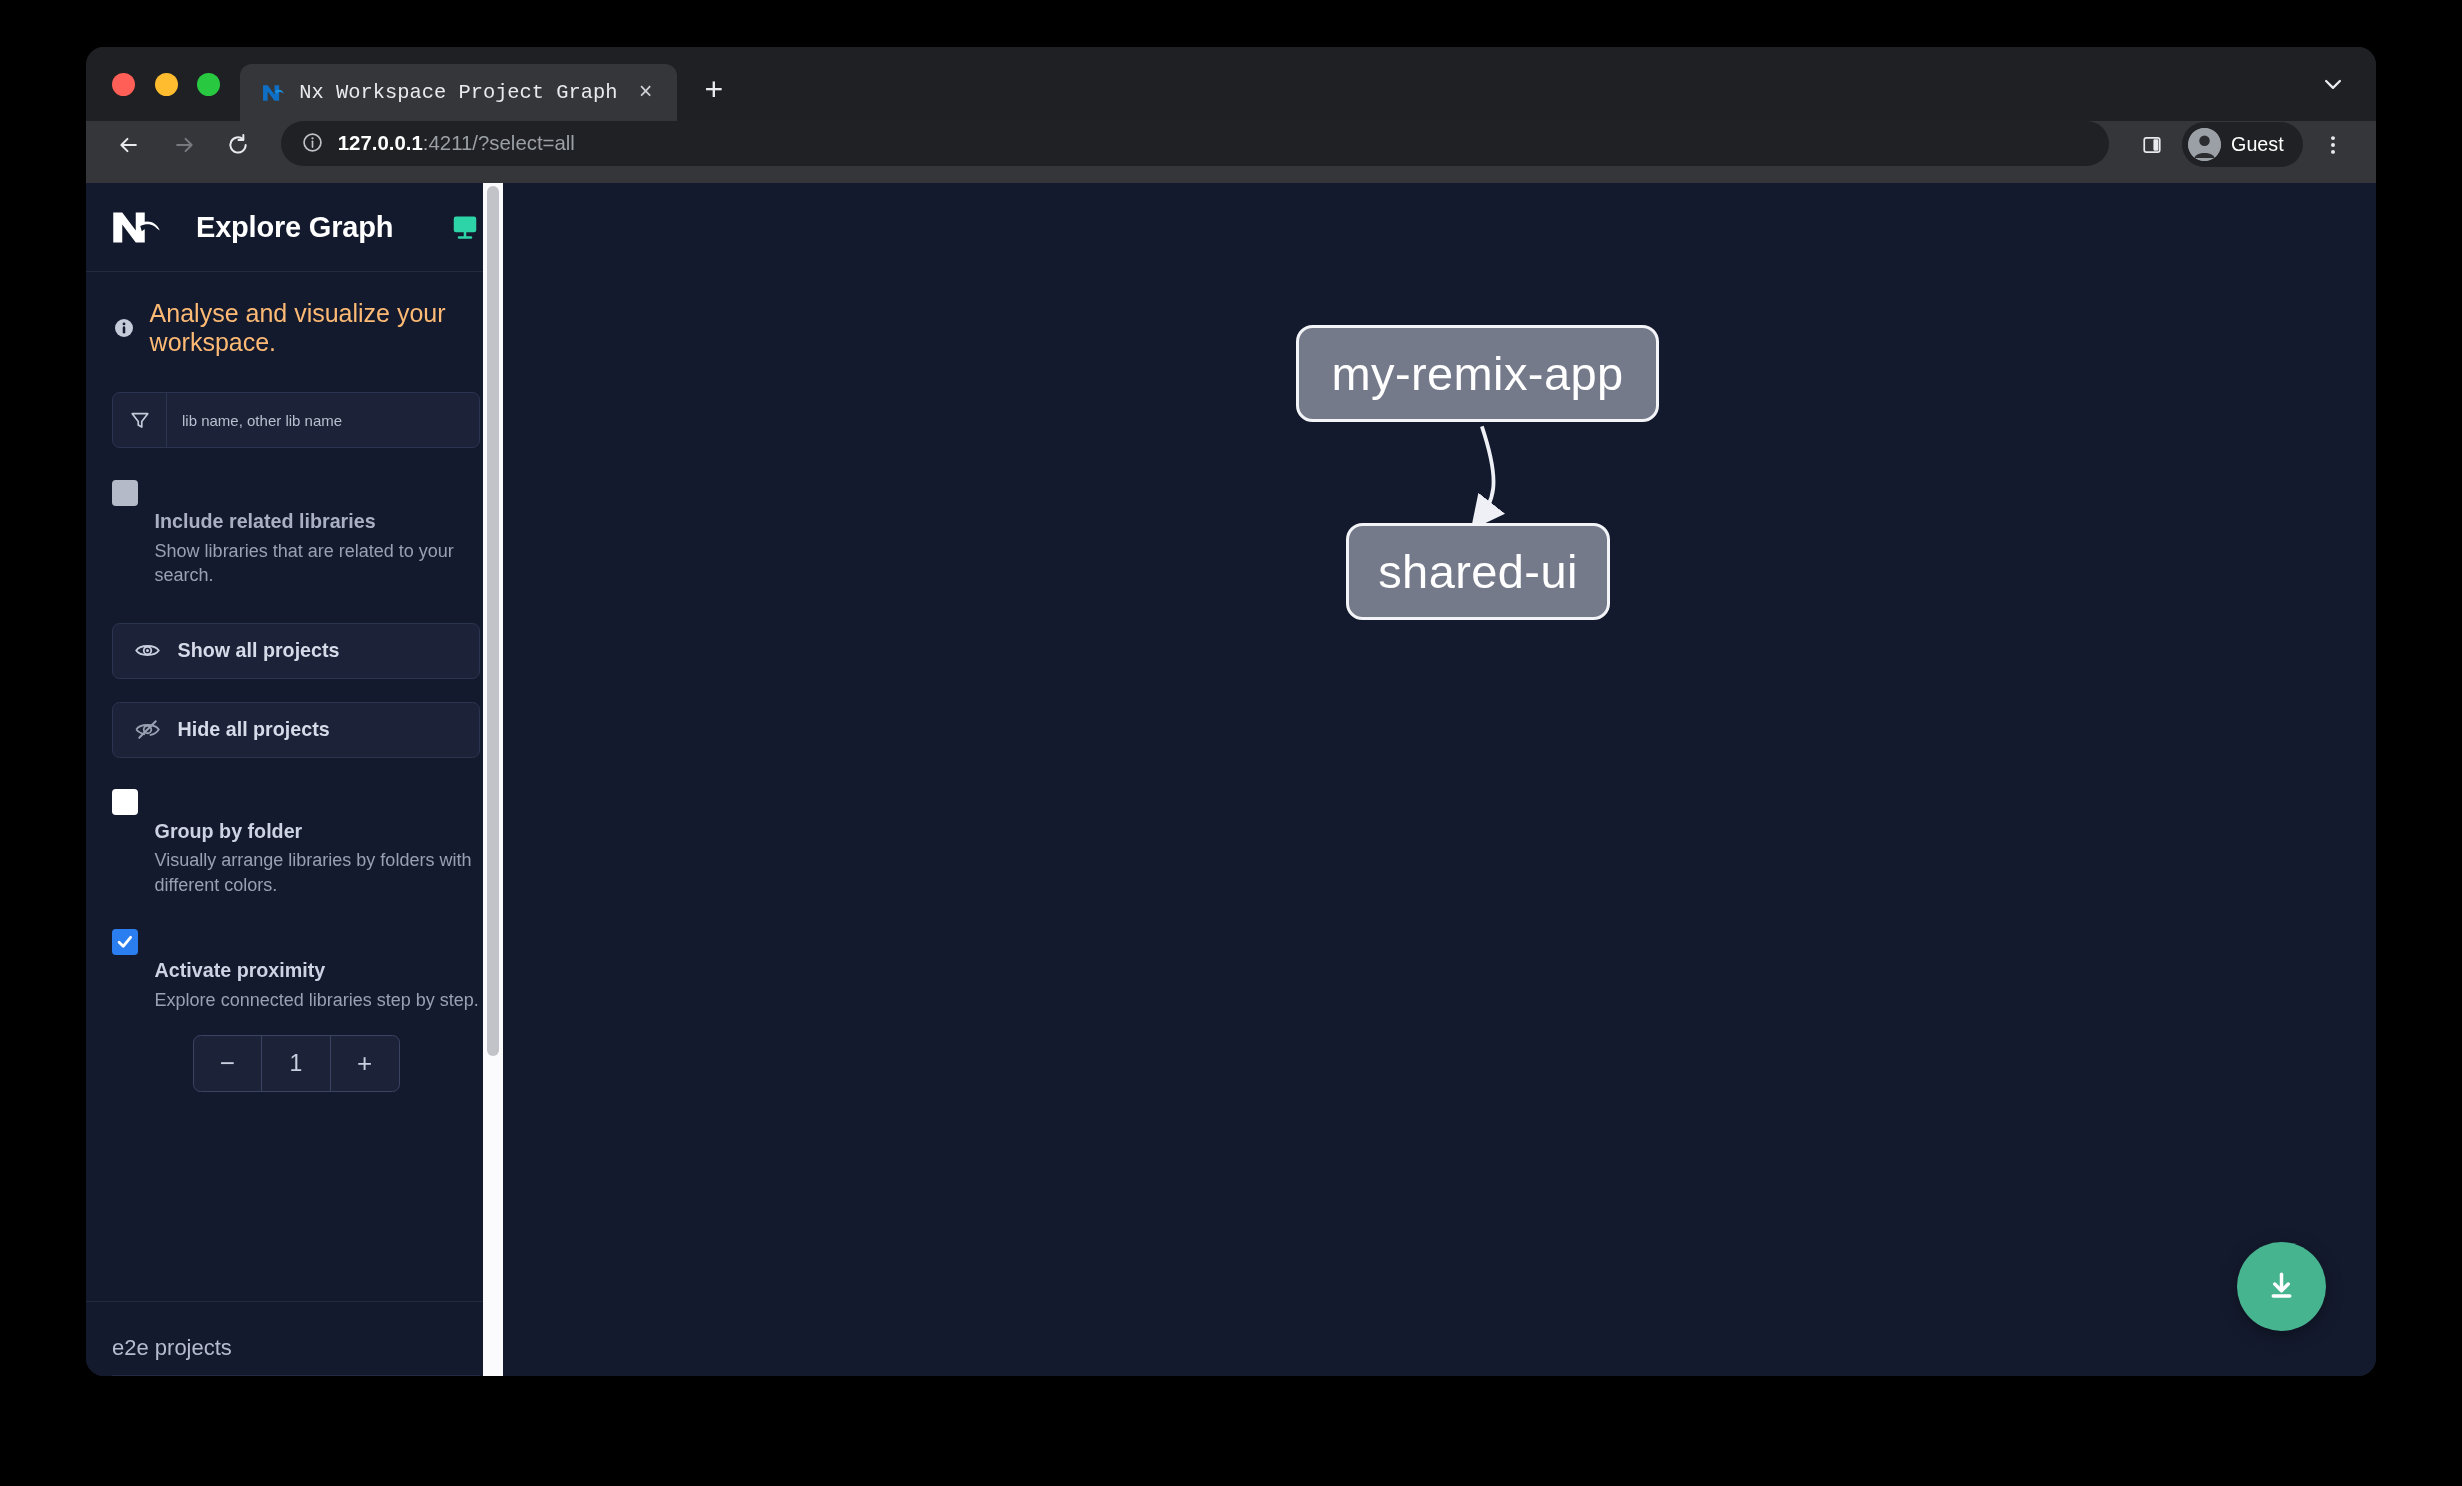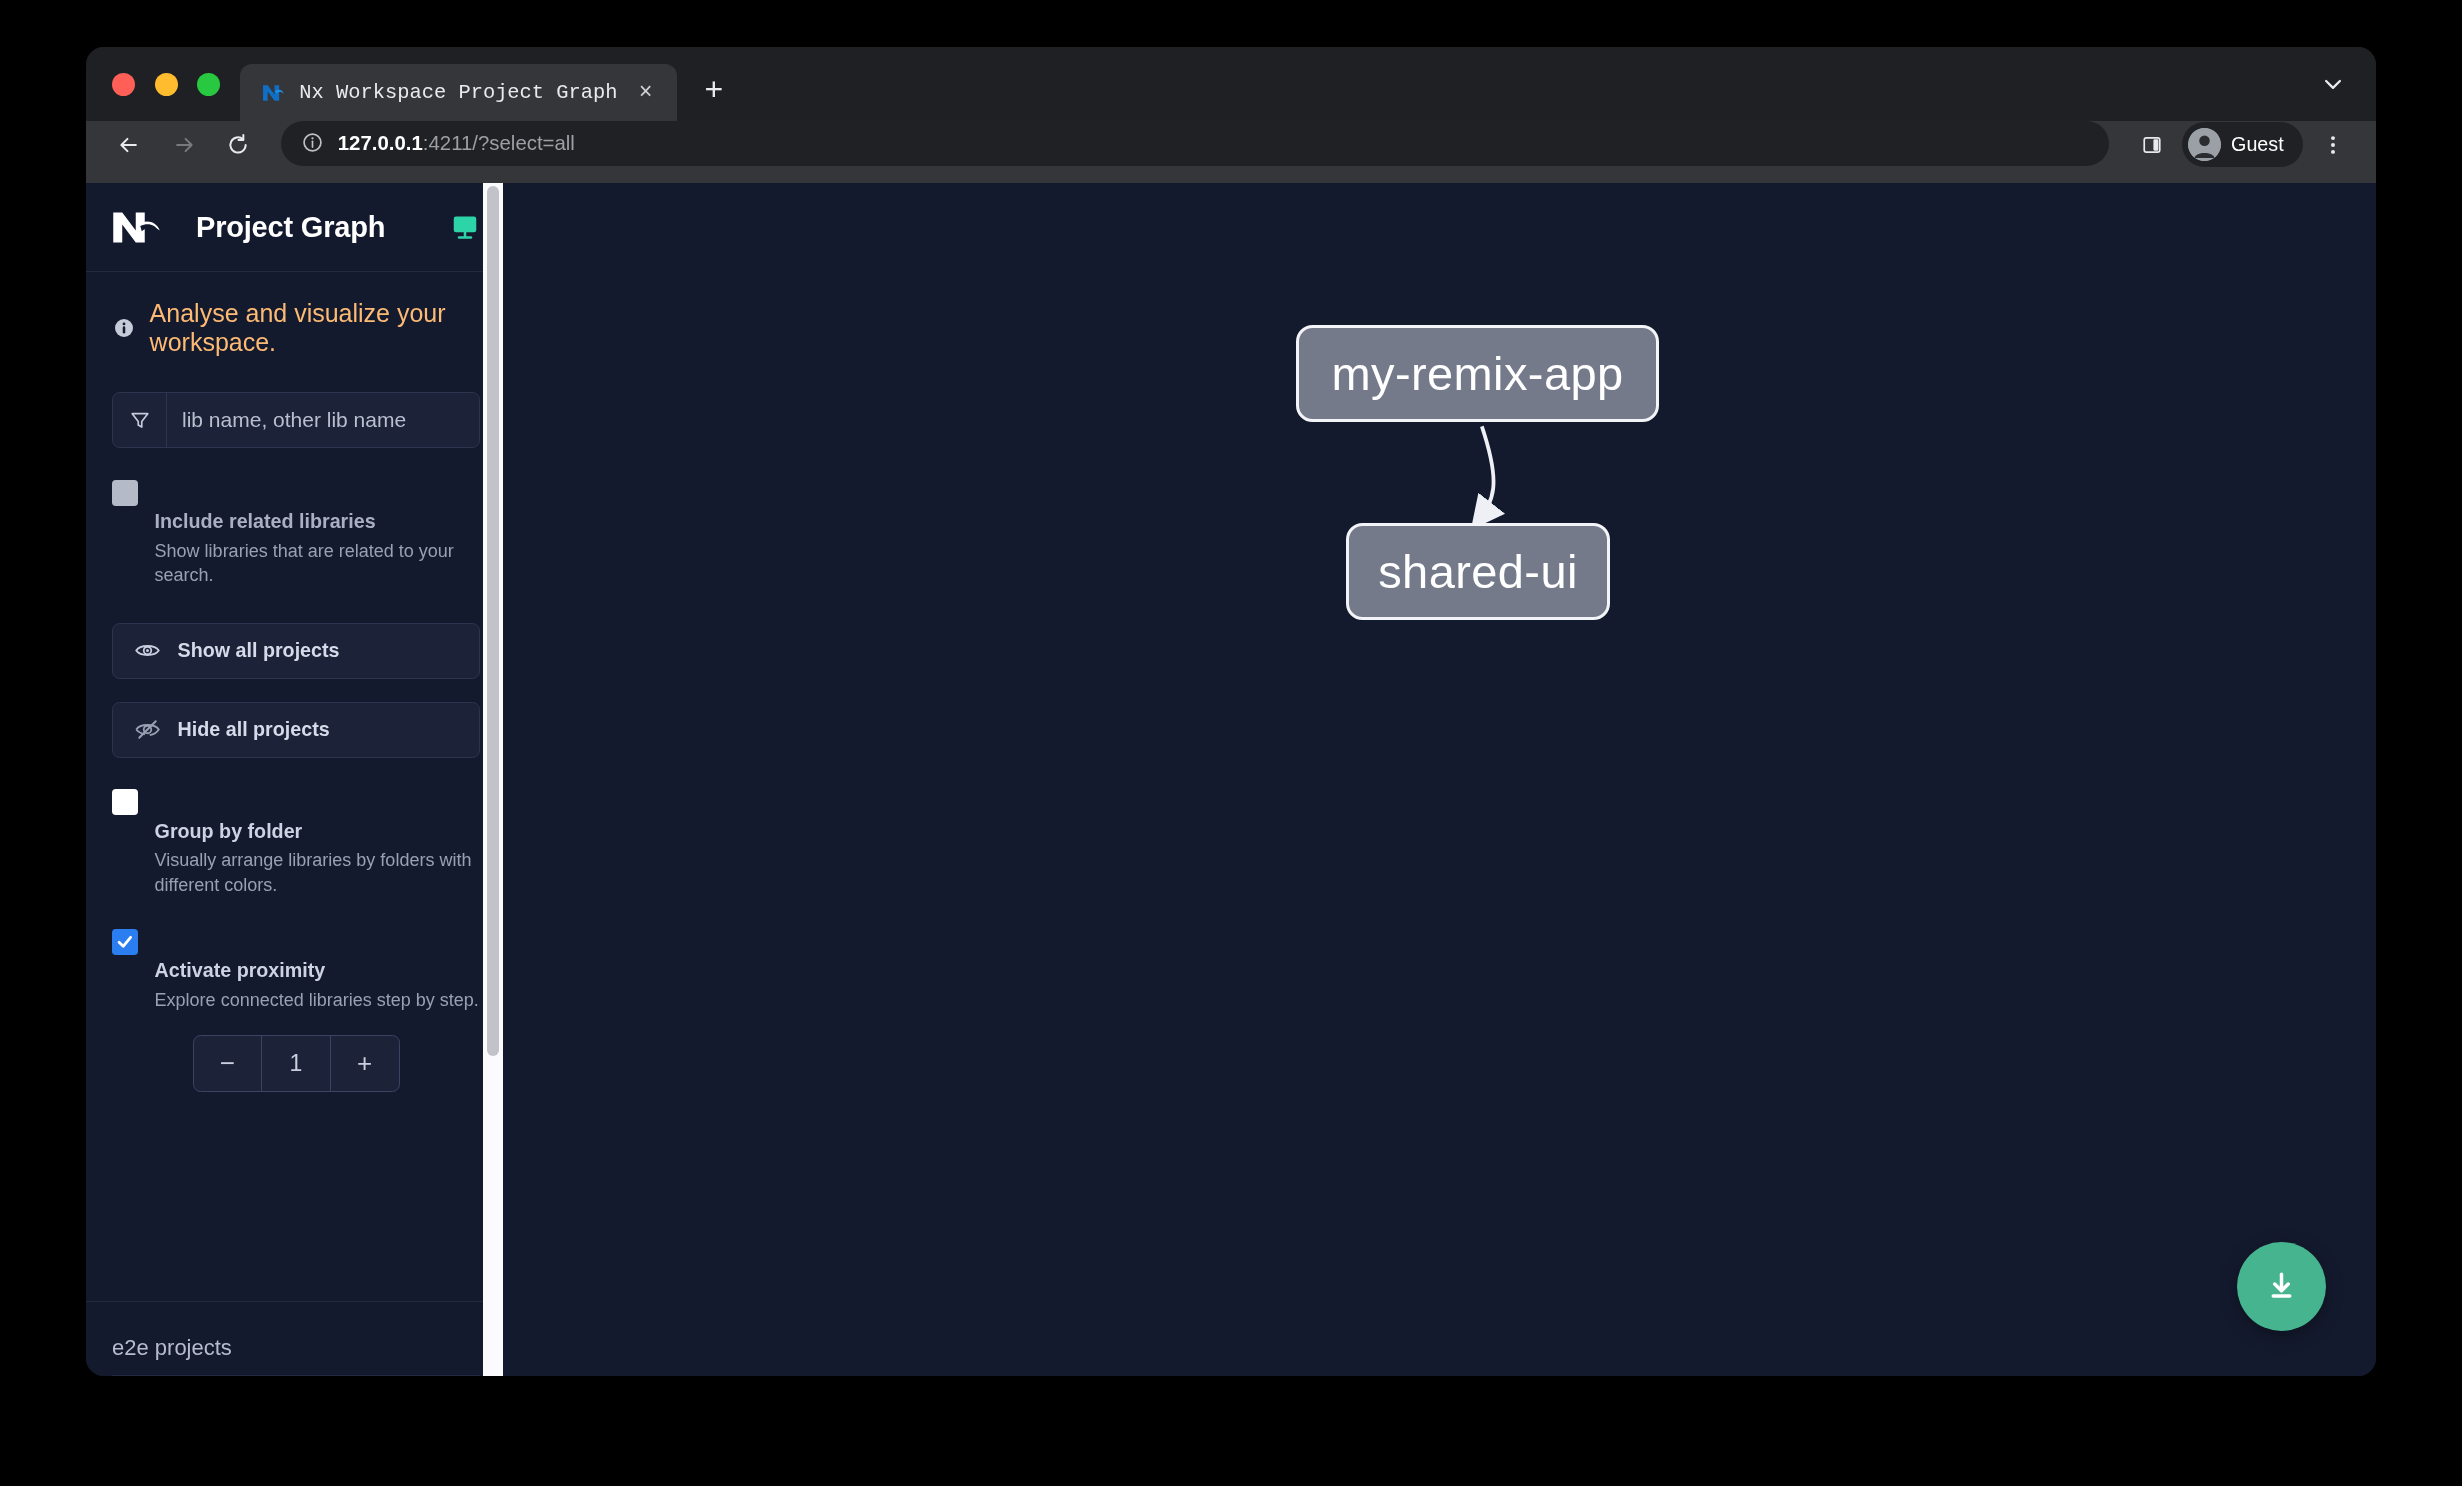--- a/index.html
+++ b/index.html
@@ -227,21 +227,21 @@
     border-right: 1.5px solid #2c3550;
     color: #c4cada;
     flex: 0 0 auto;
   }
   .filter-input {
     flex: 1 1 auto;
     background: transparent;
     border: none;
     outline: none;
     color: #e6e9f2;
-    font-size: 21px;
+    font-size: 15px;
     font-family: "Liberation Sans", sans-serif;
     padding: 0 15px;
   }
   .filter-input::placeholder { color: #b9bfd0; }
 
   .option-row {
     display: flex;
     gap: 16.6px;
     margin-top: 27px;
   }
@@ -471,21 +471,21 @@
     <div class="sidebar">
 
       <div class="sidebar-header">
         <span class="nx-logo">
           <svg viewBox="0 0 86 52" width="65" height="39" aria-hidden="true">
             <path d="M4 6 L4 46 L16 46 L16 22 L34 46 L46 46 L46 6 L34 6 L34 30 L16 6 Z" fill="#ffffff"></path>
             <path d="M36 22 C48 14 62 18 66 30 C58 23 48 24 40 31 Z" fill="#ffffff"></path>
             <path d="M40 24 C50 19 60 22 64 30 C57 25 48 26 42 31 Z" fill="#141a2e"></path>
           </svg>
         </span>
-        <span class="sidebar-title">Project Graph</span>
+        <span class="sidebar-title">Explore Graph</span>
         <span class="monitor-icon">
           <svg viewBox="0 0 40 40" width="30" height="30" aria-hidden="true">
             <rect x="5" y="6" width="30" height="21" rx="3" fill="#2dd4a7"></rect>
             <path d="M20 27 V33 M12 34 H28" stroke="#2dd4a7" stroke-width="3.4" stroke-linecap="round"></path>
           </svg>
         </span>
       </div>
 
       <div class="sidebar-subtitle">
         <span class="info-icon">

